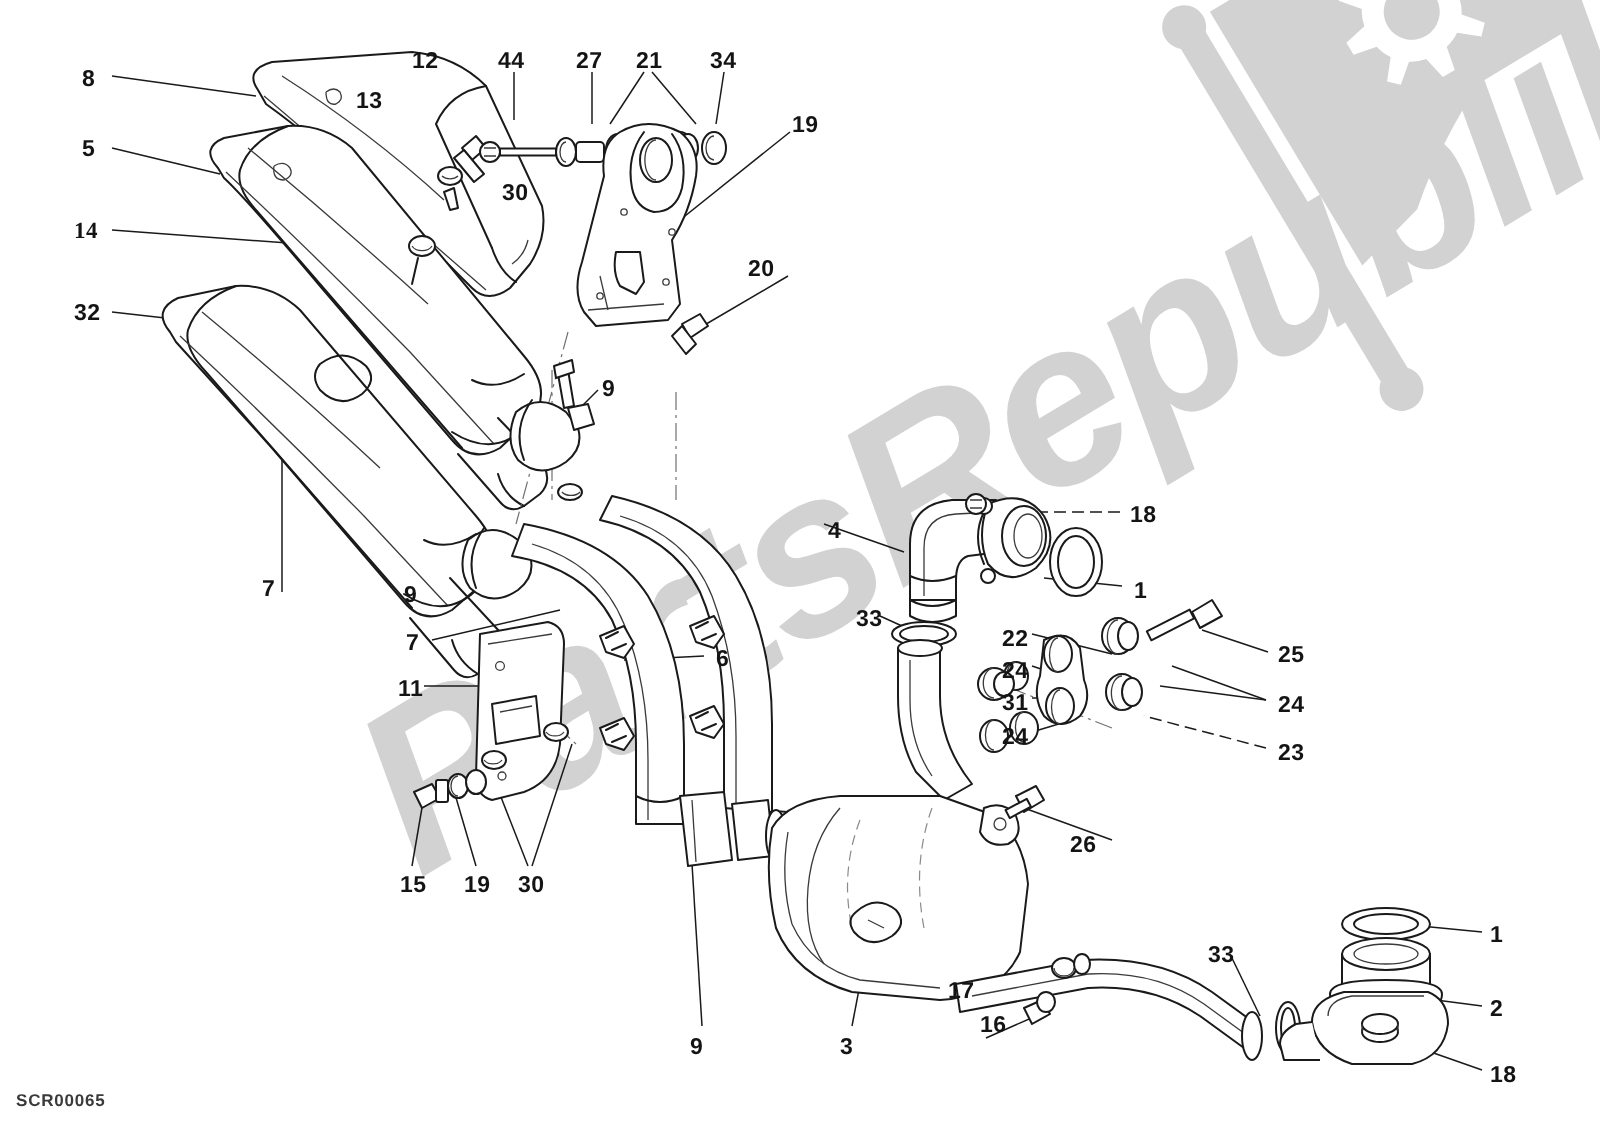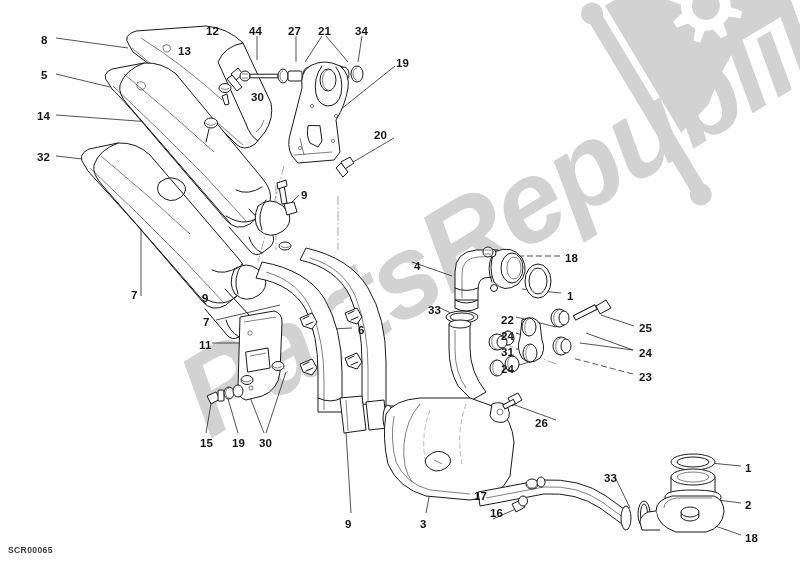--- a/index.html
+++ b/index.html
@@ -414,21 +414,21 @@
   <div class="callout" style="left:41px;  top:35px;">8</div>
   <div class="callout" style="left:178px; top:26px;margin-top:20px;">13</div>
   <div class="callout" style="left:206px; top:26px;">12</div>
   <div class="callout" style="left:249px; top:26px;">44</div>
   <div class="callout" style="left:288px; top:26px;">27</div>
   <div class="callout" style="left:318px; top:26px;">21</div>
   <div class="callout" style="left:355px; top:26px;">34</div>
   <div class="callout" style="left:396px; top:58px;">19</div>
   <div class="callout" style="left:41px;  top:70px;">5</div>
   <div class="callout" style="left:251px; top:92px;">30</div>
-  <div class="callout" style="left:37px;  top:111px;">14</div>
+  <div class="callout" style="left:37px;  top:111px;font-family:Liberation Serif, serif;">14</div>
   <div class="callout" style="left:374px; top:130px;">20</div>
   <div class="callout" style="left:37px;  top:152px;">32</div>
   <div class="callout" style="left:301px; top:190px;">9</div>
   <div class="callout" style="left:414px; top:261px;">4</div>
   <div class="callout" style="left:565px; top:253px;">18</div>
   <div class="callout" style="left:567px; top:291px;">1</div>
   <div class="callout" style="left:131px; top:290px;">7</div>
   <div class="callout" style="left:202px; top:293px;">9</div>
   <div class="callout" style="left:428px; top:305px;">33</div>
   <div class="callout" style="left:501px; top:315px;">22</div>

